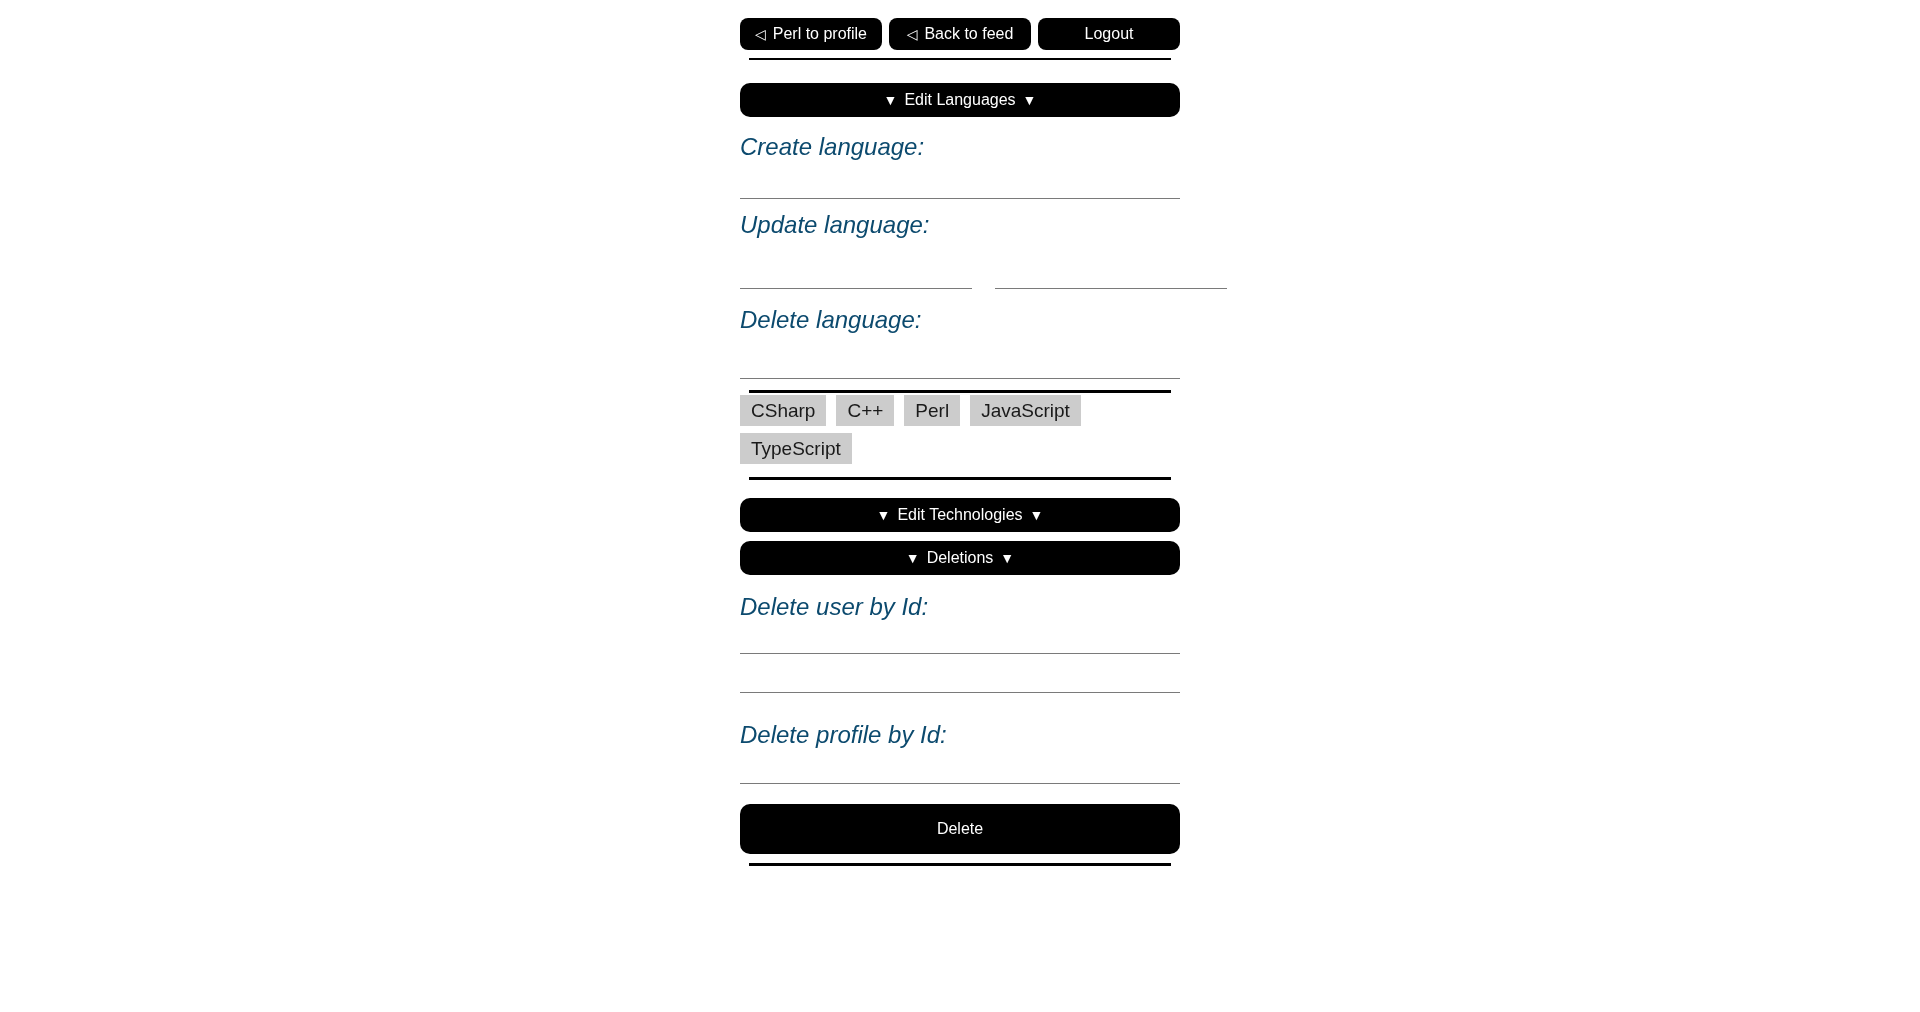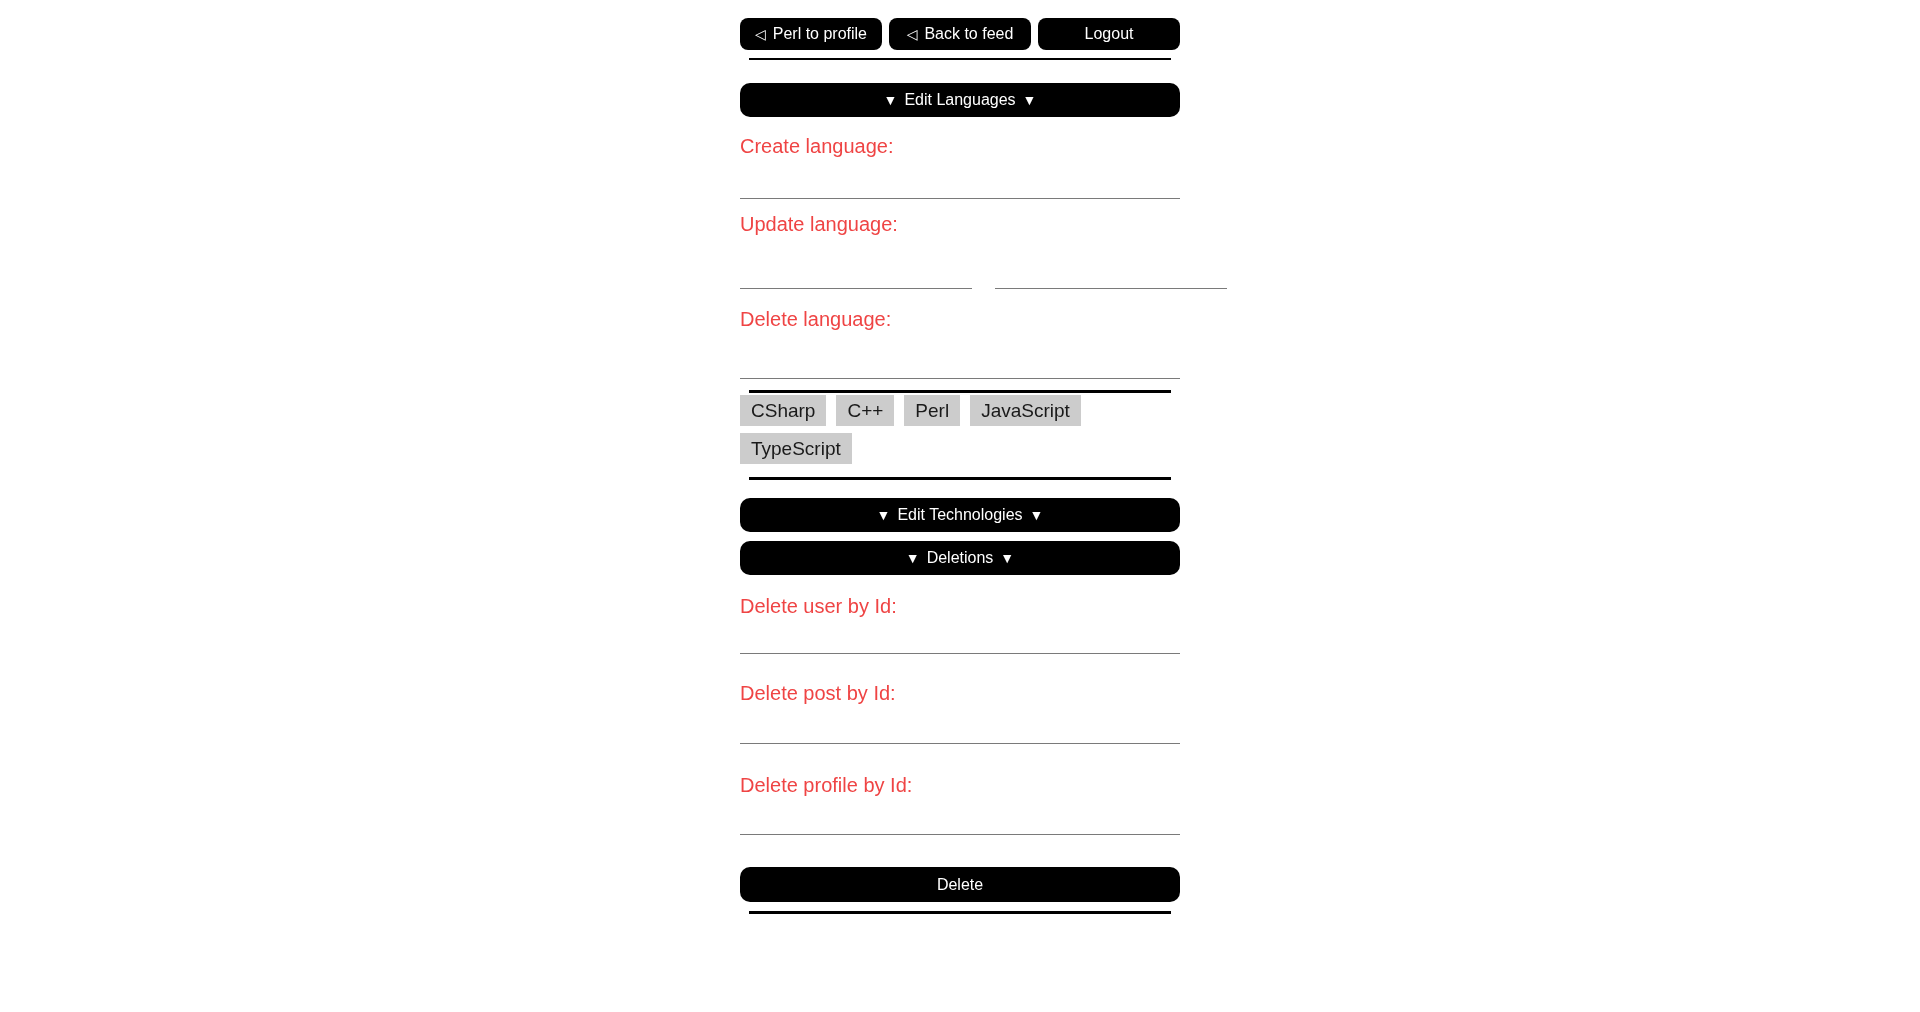--- a/index.html
+++ b/index.html
@@ -39,23 +39,24 @@
     margin: 8px auto 0;
   }
   .thick-rule {
     border: none;
     border-top: 3px solid #000000;
     width: 422px;
     margin: 0 auto;
   }
   .field-label {
     display: block;
-    font-size: 20px;
+    font-size: 24px;
     line-height: 23px;
-    color: #ef4444;
+    color: #0c4a6e;
+    font-style: italic;
   }
   .line-input {
     display: block;
     width: 100%;
     height: 41px;
     border: none;
     border-bottom: 1px solid #7a7a7a;
     border-radius: 0;
     background: transparent;
     font-family: inherit;
@@ -142,25 +143,24 @@
 
   <button class="btn wide" style="margin-top:9px">
     <span class="btn-icon">▼</span>
     <span>Deletions</span>
     <span class="btn-icon">▼</span>
   </button>
 
   <label class="field-label" style="margin-top:20px">Delete user by Id:</label>
   <input class="line-input" type="text" style="height: 36px;" value="">
 
-  <label class="field-label" style="margin-top:28px">Delete post by Id:</label>
   <input class="line-input" type="text" style="height: 39px;" value="">
 
   <label class="field-label" style="margin-top:30px">Delete profile by Id:</label>
   <input class="line-input" type="text" style="height: 38px;" value="">
 
-  <button class="btn wide" style="margin-top:32px;height:35px">
+  <button class="btn wide" style="margin-top:20px;height:50px">
     <span>Delete</span>
   </button>
 
   <hr class="thick-rule" style="margin-top:9px">
 
 </div>
 
 </body></html>

